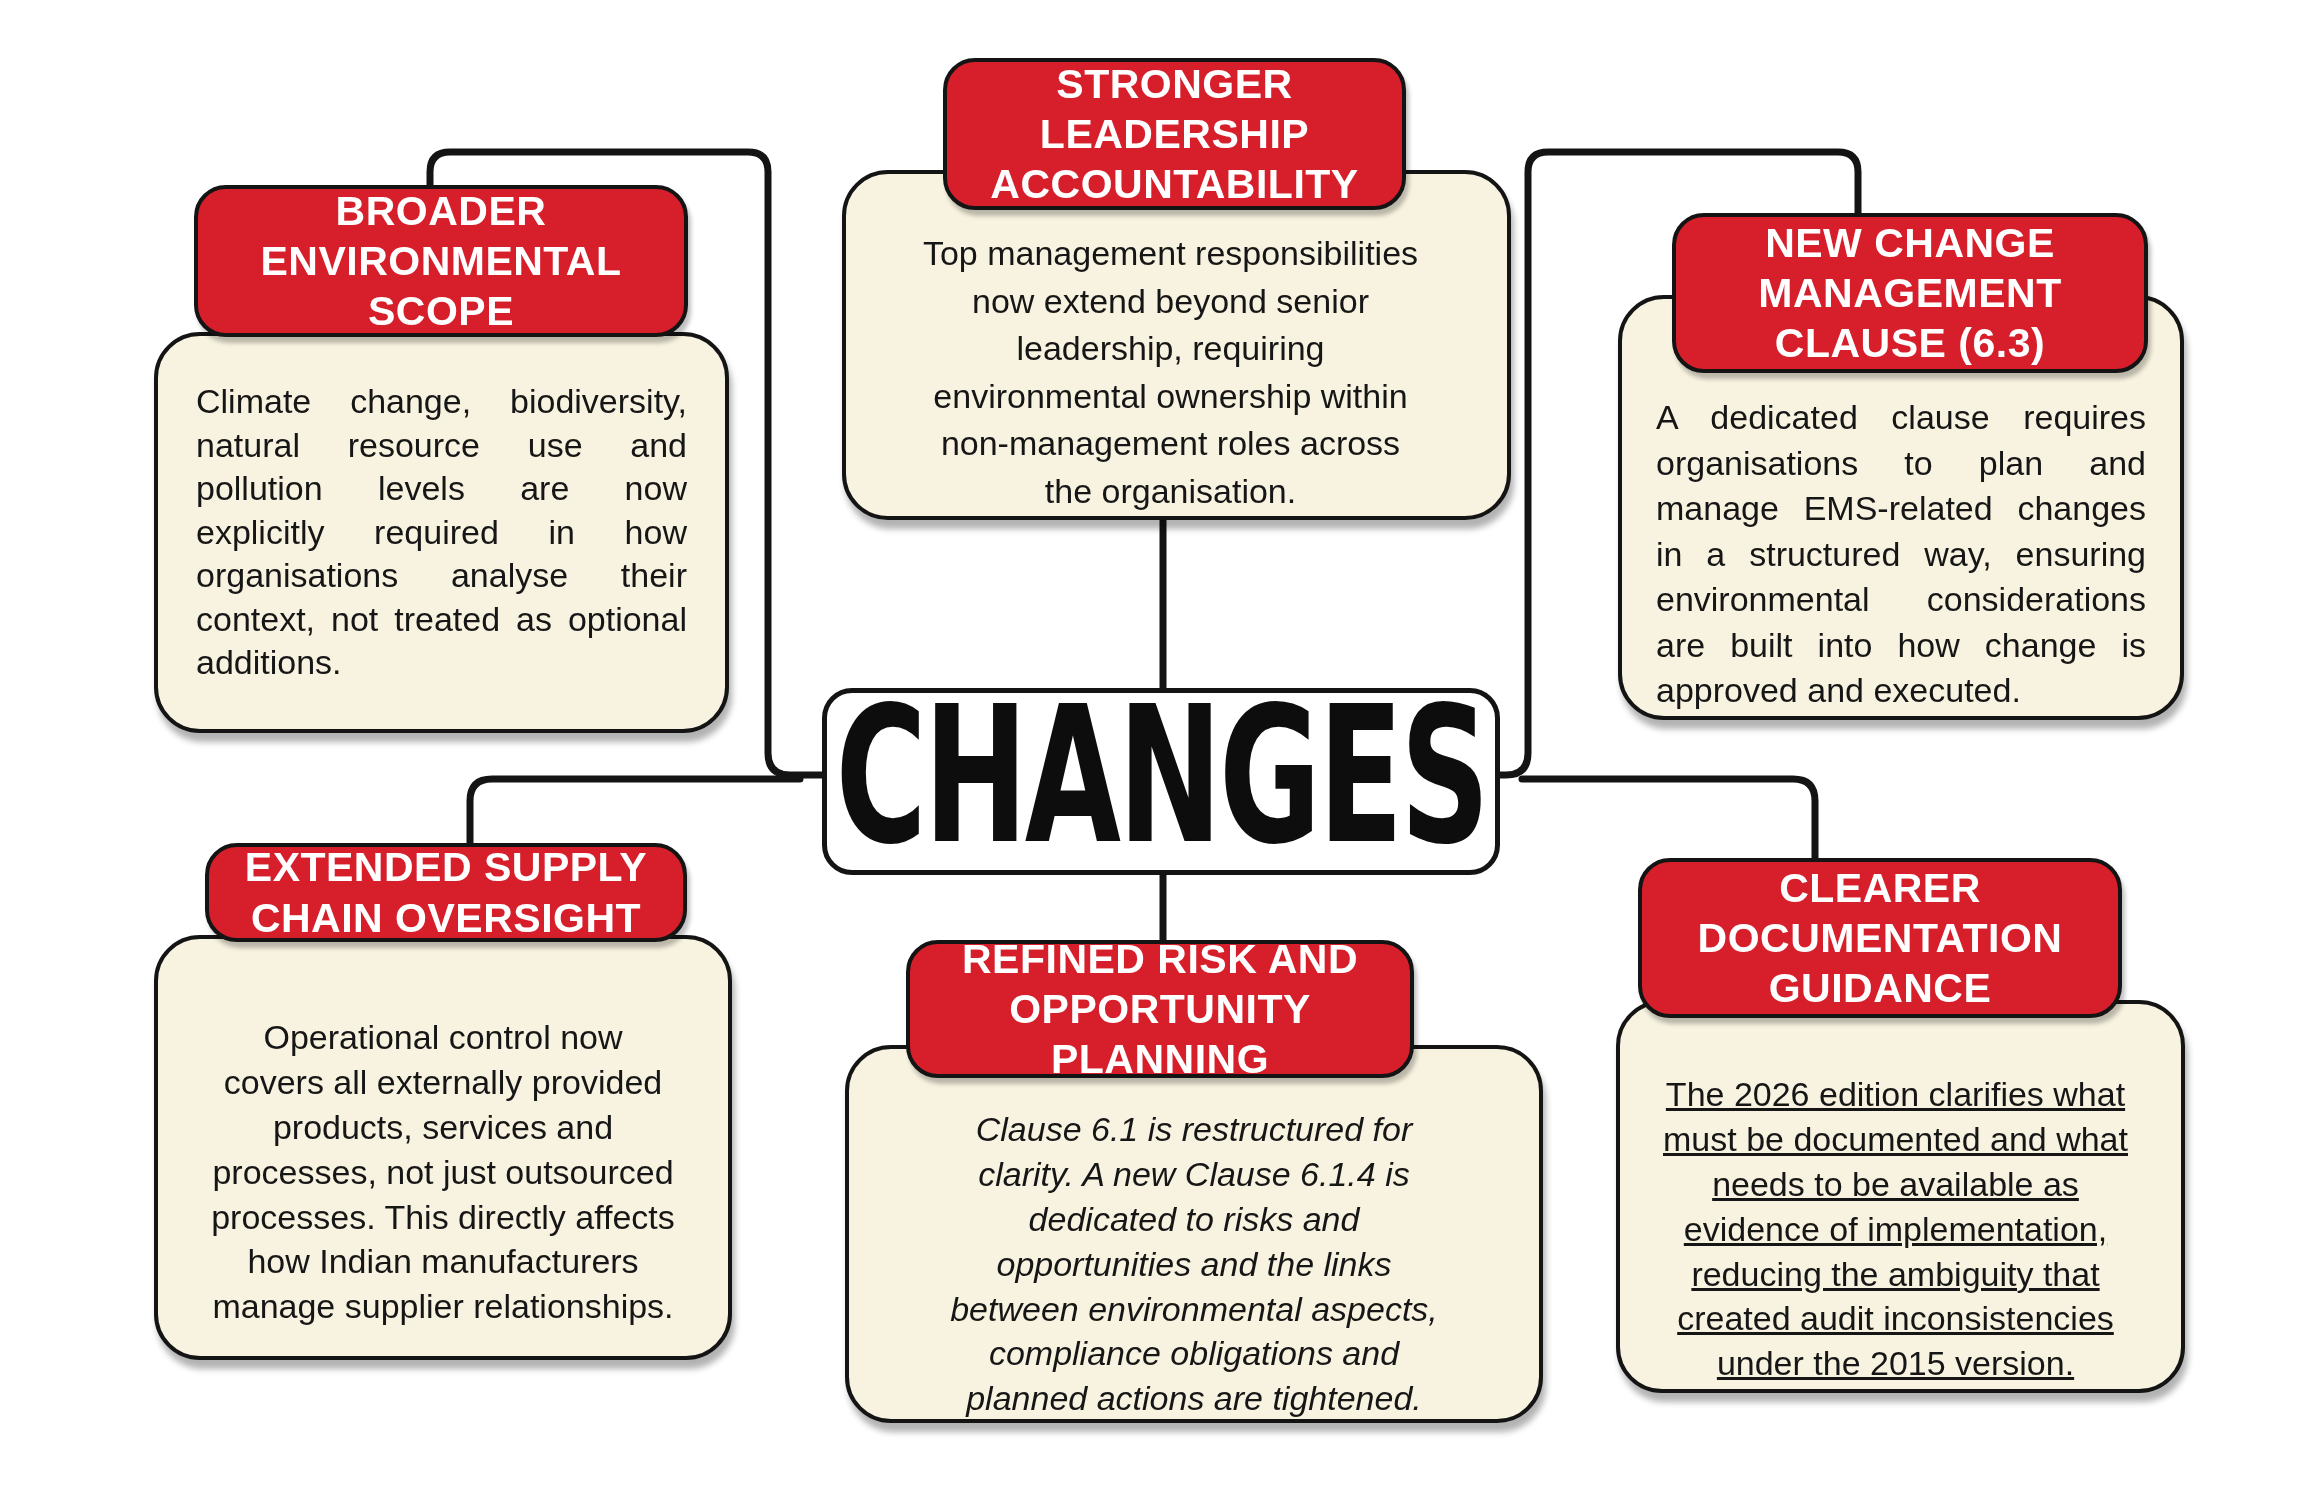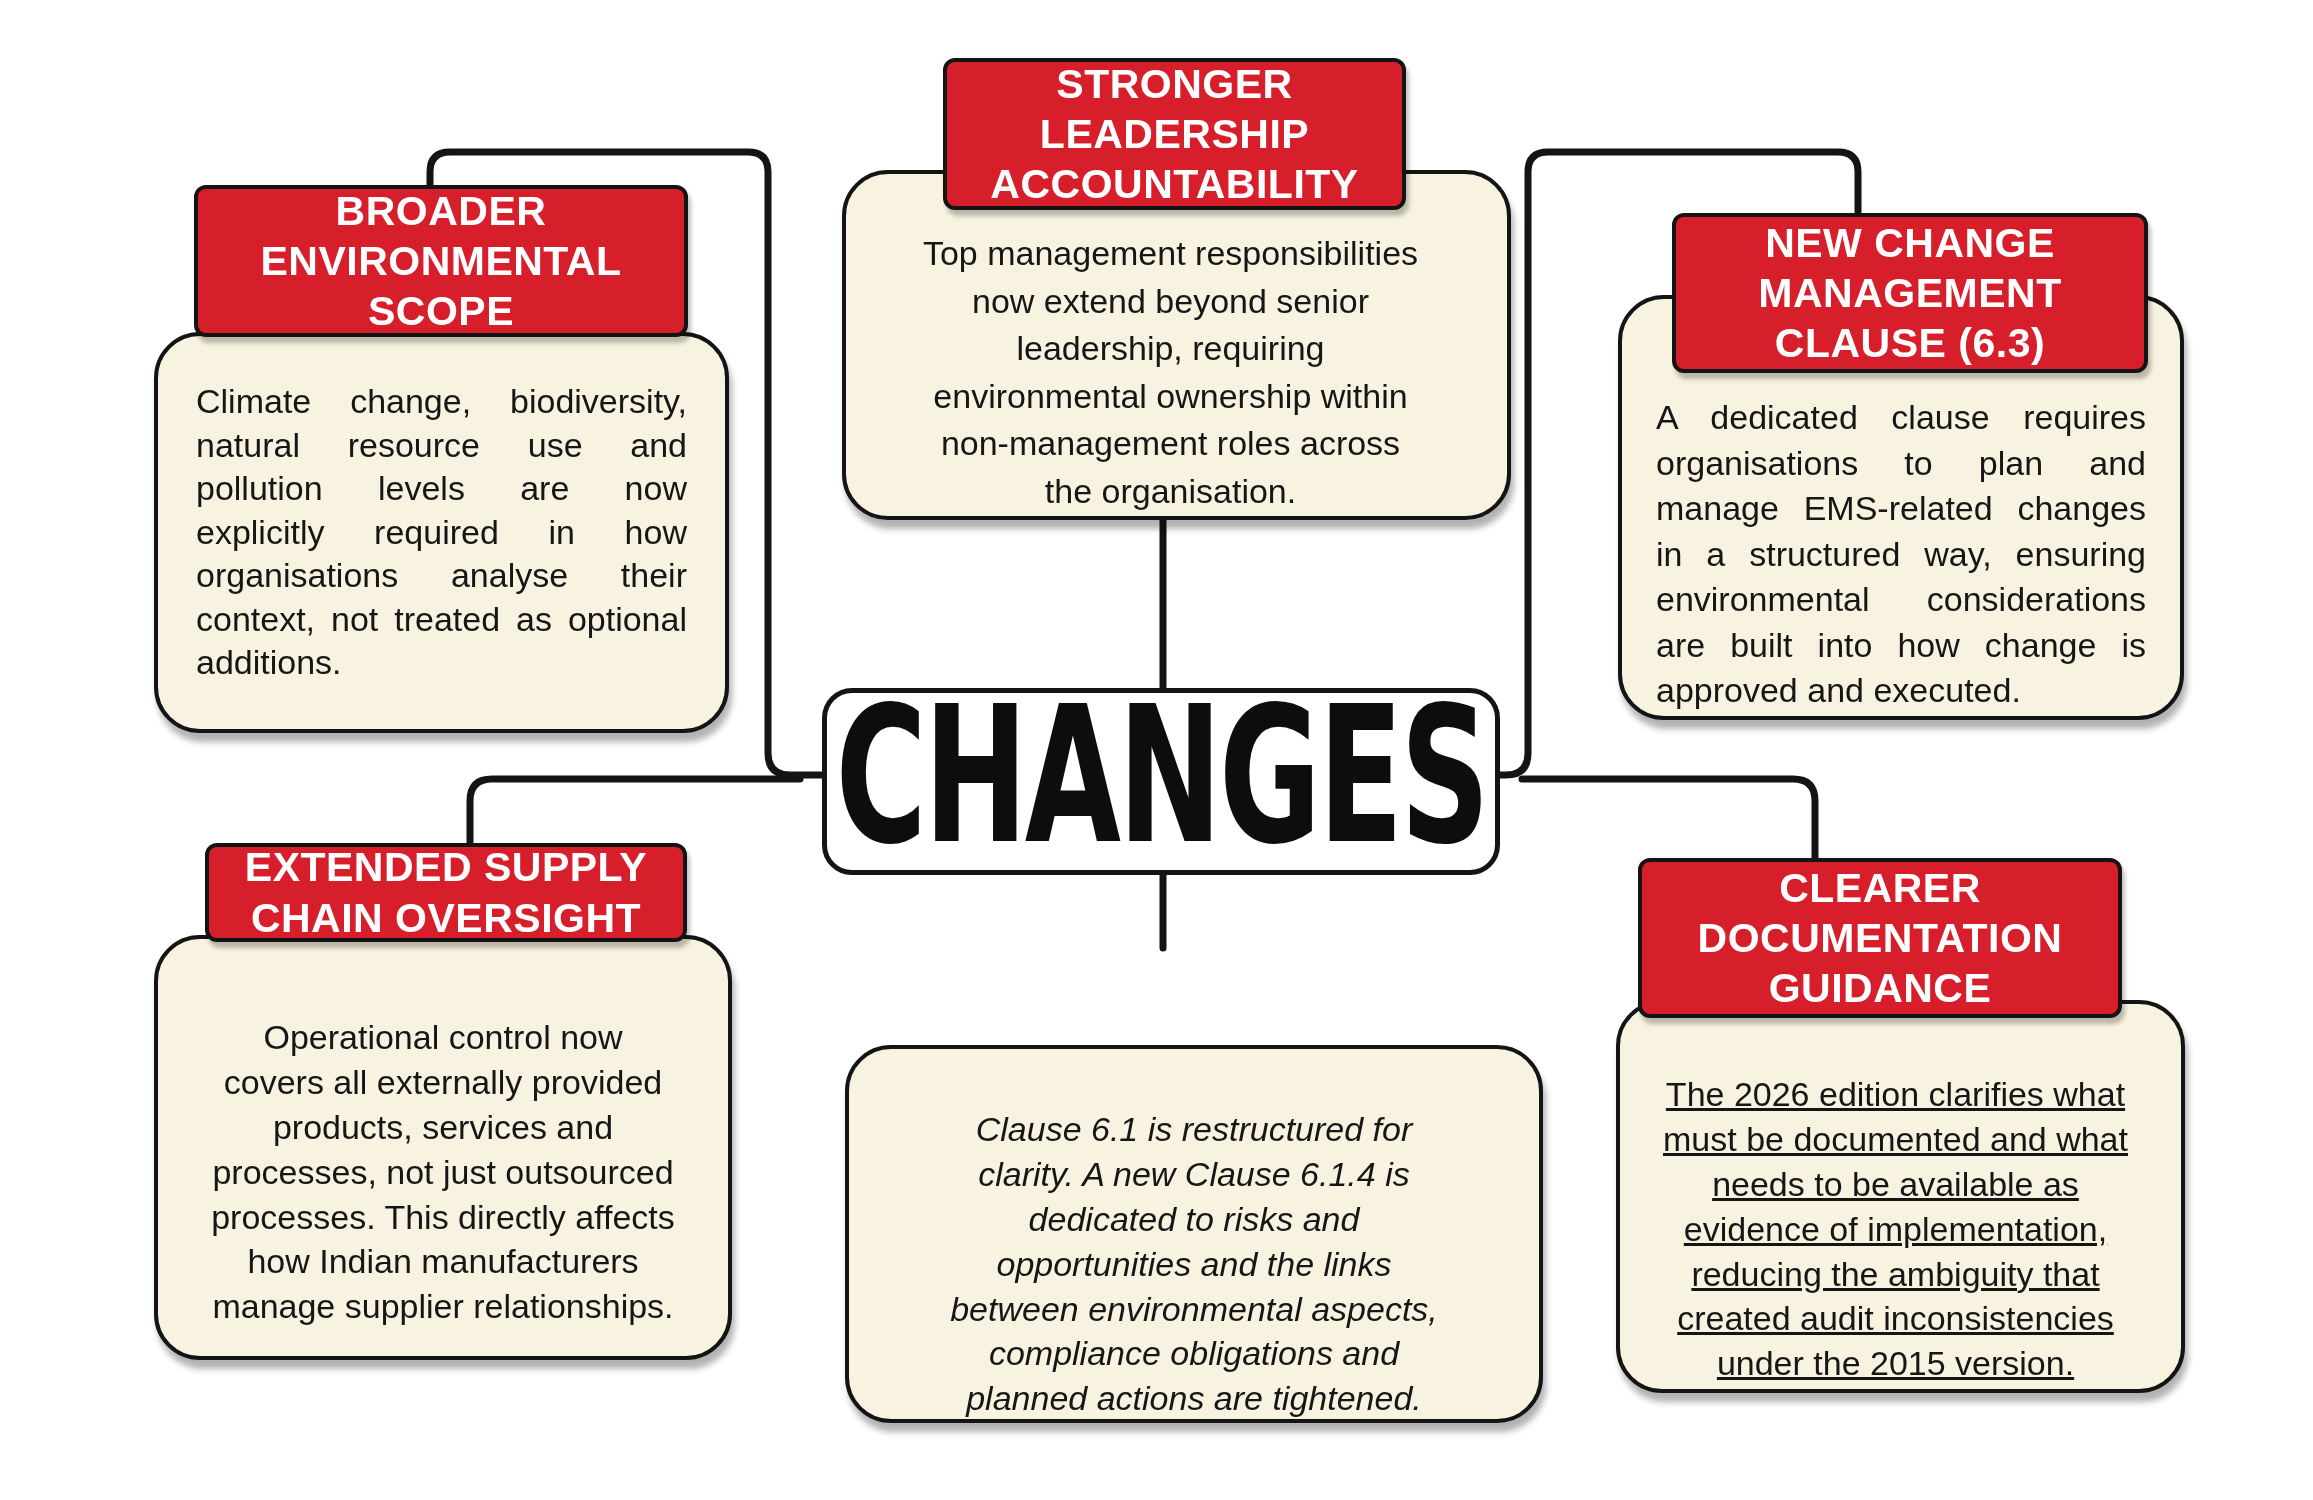--- a/index.html
+++ b/index.html
@@ -31,21 +31,21 @@
     border: 4px solid #141414;
     border-radius: 46px;
     z-index: 2;
     box-shadow: 3px 9px 6px rgba(0,0,0,0.30);
   }
   .node-header {
     position: absolute;
     box-sizing: border-box;
     background: #d71f2b;
     border: 4px solid #141414;
-    border-radius: 12px;
+    border-radius: 32px;
     z-index: 3;
     display: flex;
     align-items: center;
     justify-content: center;
     text-align: center;
     color: #ffffff;
     font-weight: 700;
     font-size: 41px;
     line-height: 1.22;
     letter-spacing: 0.5px;
@@ -137,20 +137,23 @@
   <div class="node-header" style="left:205px; top:843px; width:482px; height:99px;">EXTENDED SUPPLY
 CHAIN OVERSIGHT</div>
 
   <div class="node-body body-text txt-center" style="left:845px; top:1045px; width:698px; height:378px; padding:58px 24px 0 24px; line-height:1.32;font-style:italic;">Clause 6.1 is restructured for
 clarity. A new Clause 6.1.4 is
 dedicated to risks and
 opportunities and the links
 between environmental aspects,
 compliance obligations and
 planned actions are tightened.</div>
+  <div class="node-header" style="left:906px; top:940px; width:508px; height:138px;">REFINED RISK AND
+OPPORTUNITY
+PLANNING</div>
 
   <div class="node-body body-text txt-center" style="left:1616px; top:1000px; width:569px; height:393px; padding:68px 22px 0 12px; line-height:1.32;text-decoration:underline;">The 2026 edition clarifies what
 must be documented and what
 needs to be available as
 evidence of implementation,
 reducing the ambiguity that
 created audit inconsistencies
 under the 2015 version.</div>
   <div class="node-header" style="left:1638px; top:858px; width:484px; height:160px;">CLEARER
 DOCUMENTATION

